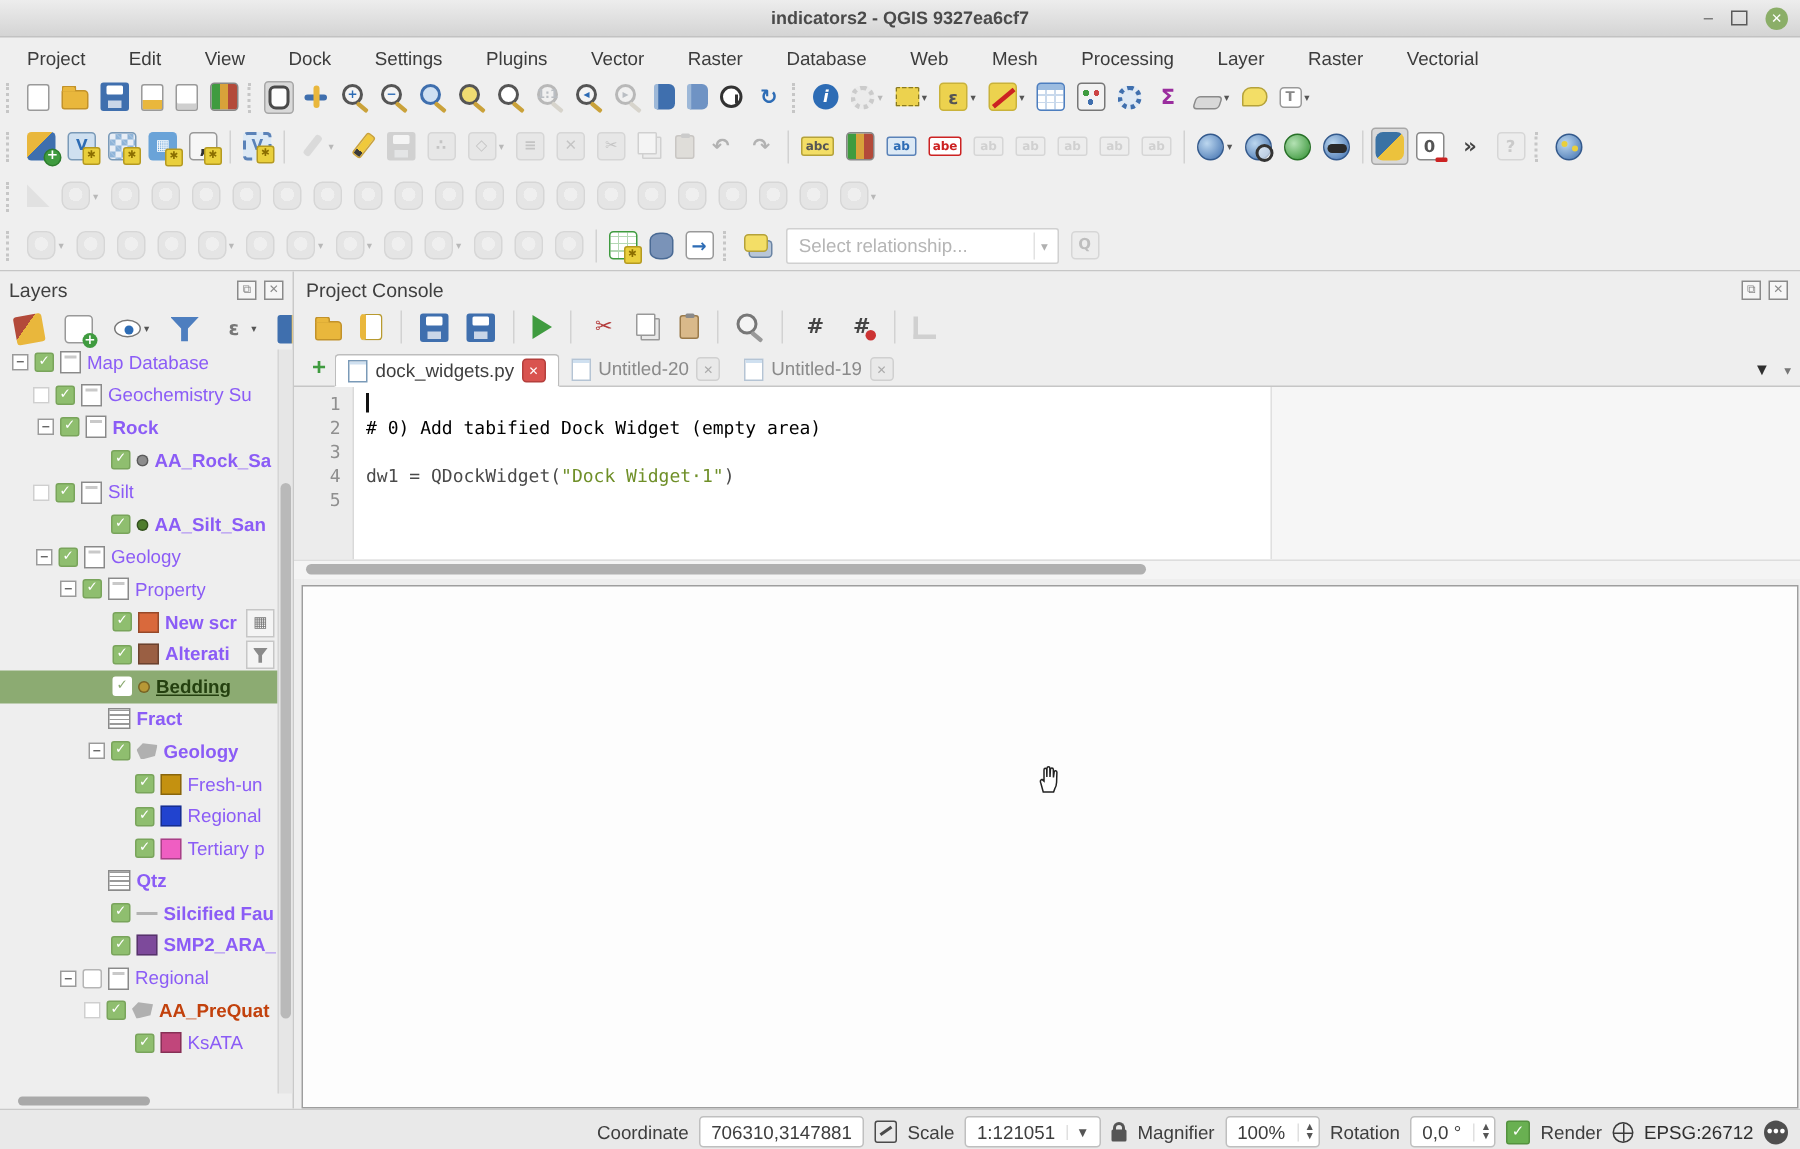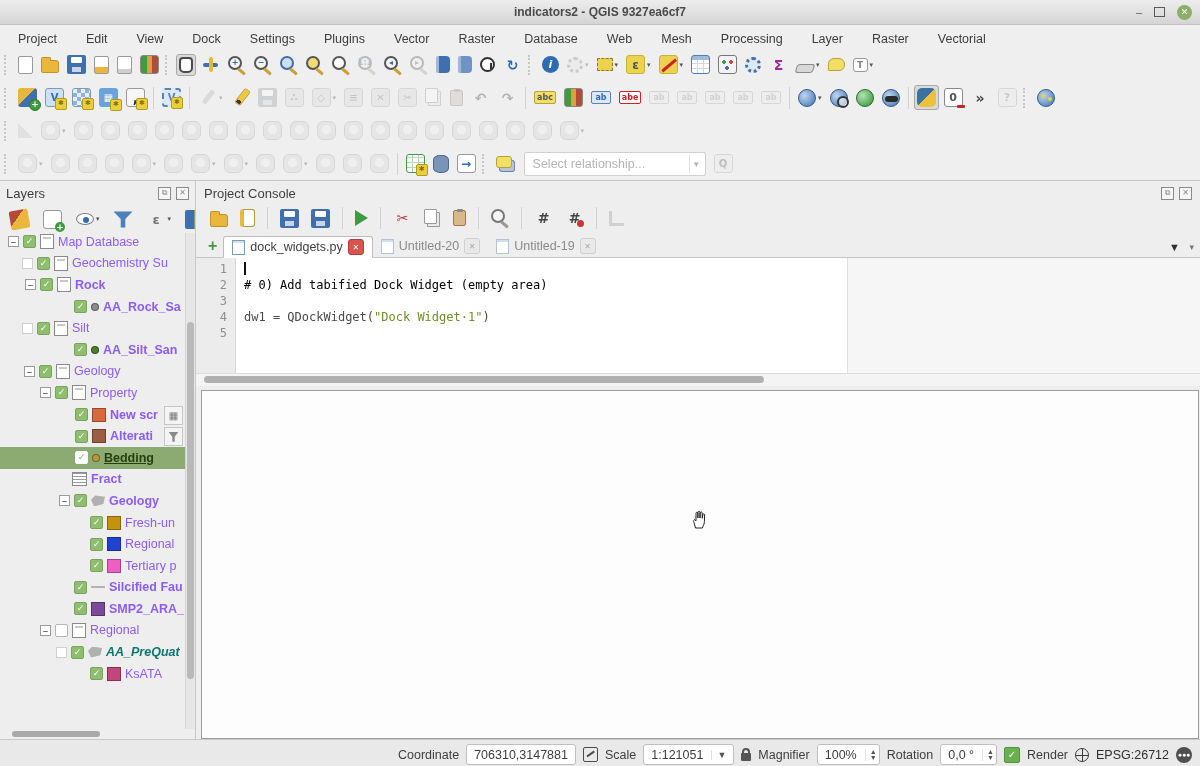--- a/index.html
+++ b/index.html
@@ -136,21 +136,21 @@
   .sel .t-cb.on{background:#fff;border-color:#fff;color:#8cab72}
   .t-ic-group{width:12px;height:13px;border:1px solid #8a8a8a;background:#fff;flex:none;position:relative}
   .t-ic-group::after{content:"";position:absolute;top:2px;left:2px;right:2px;height:2px;background:#c9c9c9}
   .t-ic-dot{width:8px;height:8px;border-radius:50%;flex:none;border:1px solid rgba(0,0,0,.35);box-sizing:border-box}
   .t-ic-square{width:14px;height:14px;flex:none;border:1px solid rgba(0,0,0,.3);box-sizing:border-box}
   .t-ic-table{width:13px;height:12px;flex:none;background:#fff;border:1px solid #8a8a8a;background-image:repeating-linear-gradient(0deg,transparent 0 2px,#9a9a9a 2px 3px)}
   .t-ic-poly{width:14px;height:11px;flex:none;background:#b0b0b0;clip-path:polygon(0 40%,30% 0,100% 12%,88% 78%,22% 100%)}
   .t-ic-line{width:14px;height:2px;flex:none;background:#b3b3b3}
   .t-label{font-size:12.5px;color:#8b5cf6;overflow:hidden}
   .t-label.b{font-weight:bold}
-  .t-label.i{font-style:italic;color:#0f766e}
+  .t-label.i{color:#c2410c}
   .sel .t-label{color:#24400f;text-decoration:underline}
   .t-badge{position:absolute;right:3px;top:2px;width:17px;height:17px;background:#f4f4f4;border:1px solid #c6c6c6;display:flex;align-items:center;justify-content:center;flex:none}
   .b-filter::before{content:"";width:10px;height:10px;background:#8a8a8a;clip-path:polygon(0 0,100% 0,62% 50%,62% 100%,38% 100%,38% 50%)}
   .b-memory::before{content:"▦";color:#777;font-size:10px}
   .lp-vscroll{position:absolute;right:0;top:52px;bottom:10px;width:9px;background:#e6e6e6;border-left:1px solid #d5d5d5}
   .lp-vscroll .thumb{position:absolute;left:1px;right:1px;top:18%;height:72%;background:#b9b9b9;border-radius:4px}
   .lp-hscroll{position:absolute;left:2px;right:10px;bottom:1px;height:8px}
   .lp-hscroll .thumb{position:absolute;left:10px;width:88px;top:1px;height:6px;background:#a9a9a9;border-radius:3px}
   
   .right-col{flex:1;display:flex;flex-direction:column;background:#eeeeee;min-width:0}
@@ -719,20 +719,24 @@
         <div class="tree-row" style="padding-left: 90px;">
           <span class="t-cb on">✓</span>
           <span class="t-ic-square" style="background: rgb(33, 67, 207);"></span>
           <span class="t-label">Regional</span>
         </div>
         <div class="tree-row" style="padding-left: 90px;">
           <span class="t-cb on">✓</span>
           <span class="t-ic-square" style="background: rgb(239, 94, 194);"></span>
           <span class="t-label">Tertiary p</span>
         </div>
+        <div class="tree-row" style="padding-left: 72px;">
+          <span class="t-ic-table"></span>
+          <span class="t-label b">Qtz</span>
+        </div>
         <div class="tree-row" style="padding-left: 74px;">
           <span class="t-cb on">✓</span>
           <span class="t-ic-line" style="background: rgb(179, 179, 179);"></span>
           <span class="t-label b">Silcified Fau</span>
         </div>
         <div class="tree-row" style="padding-left: 74px;">
           <span class="t-cb on">✓</span>
           <span class="t-ic-square" style="background: rgb(125, 74, 155);"></span>
           <span class="t-label b">SMP2_ARA_</span>
         </div>

